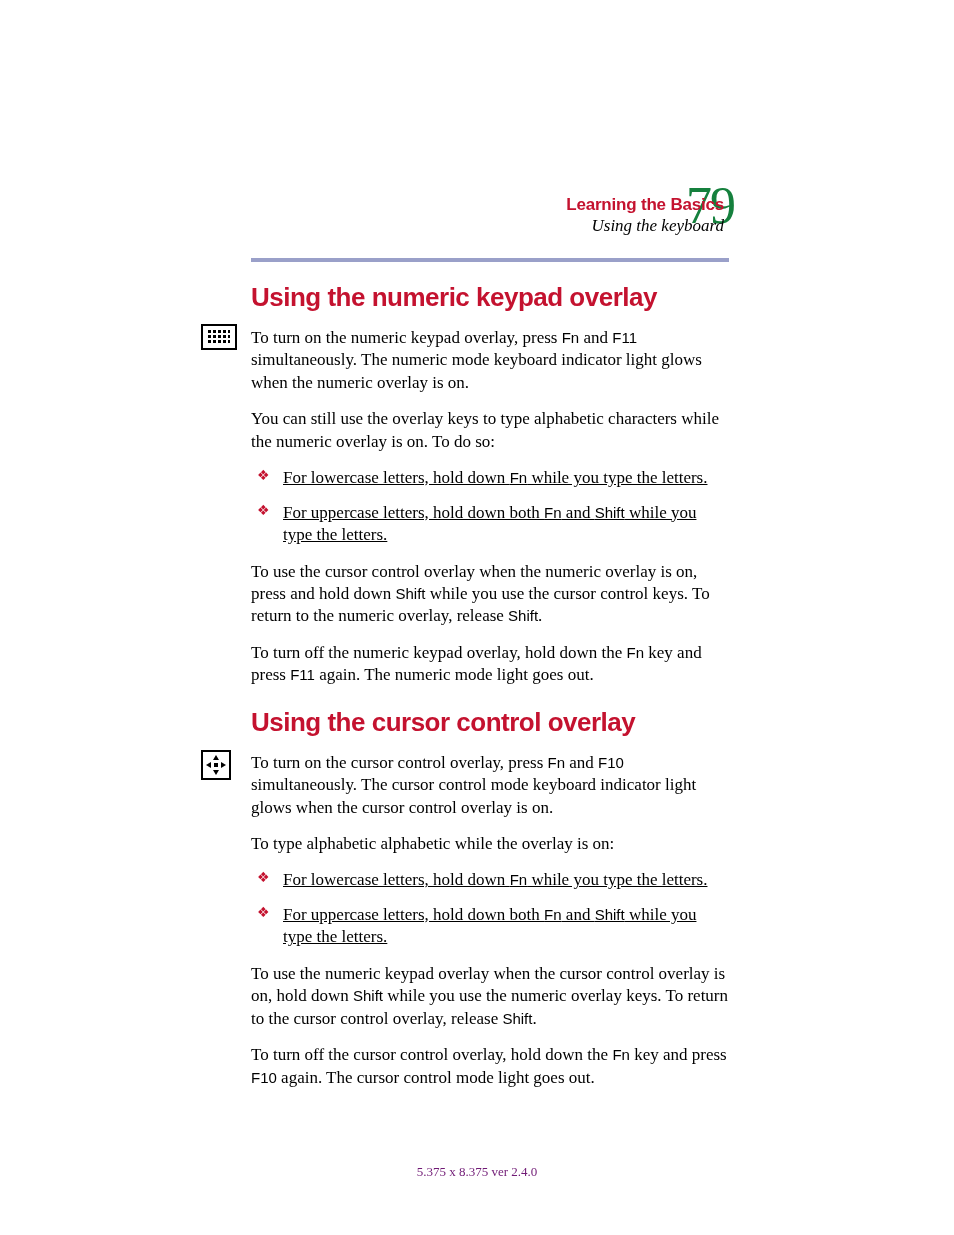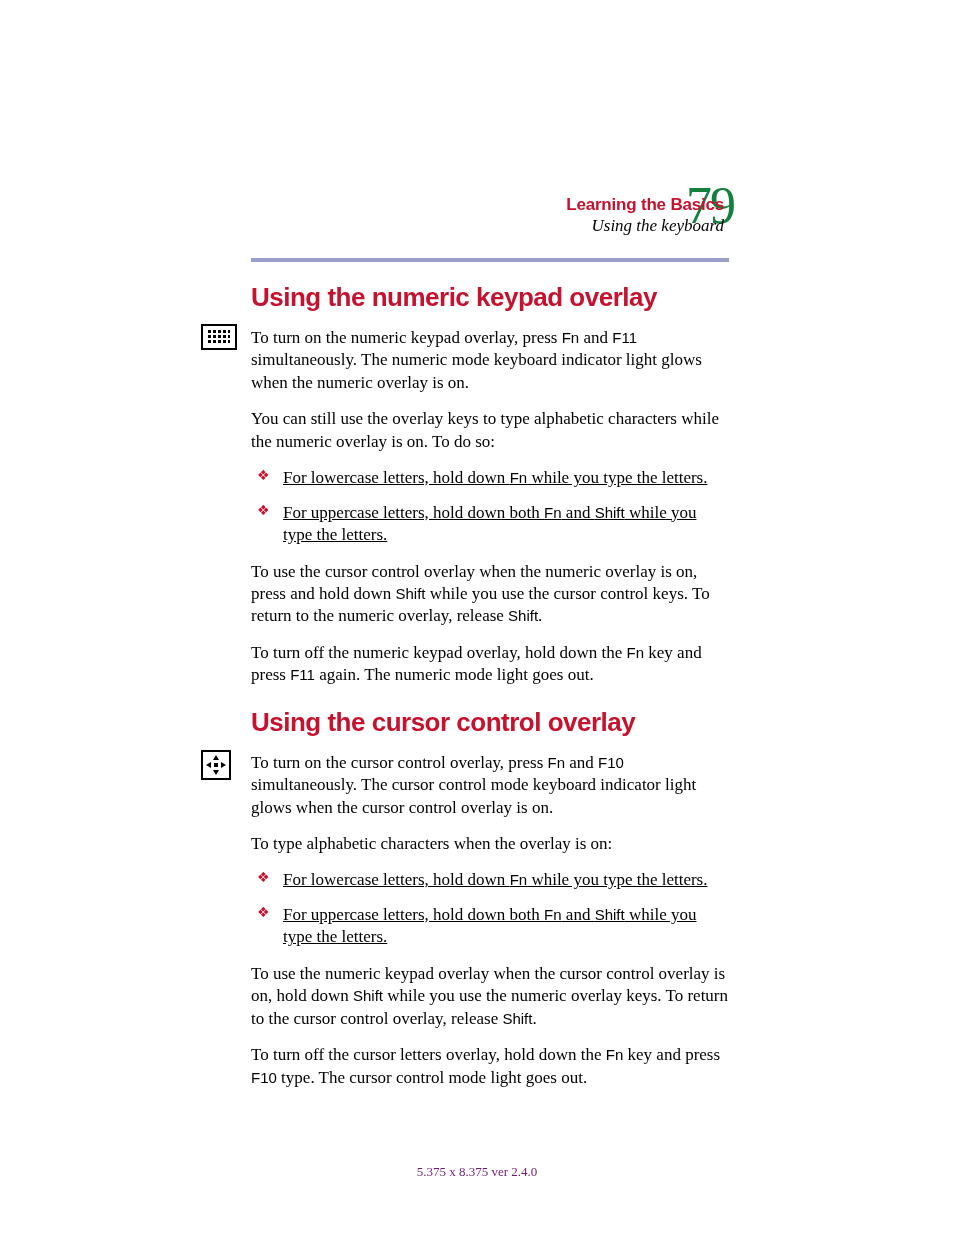--- a/index.html
+++ b/index.html
@@ -100,36 +100,36 @@
             <polygon points="20,10 15,7 15,13"></polygon>
             <rect x="8" y="8" width="4" height="4"></rect>
           </g>
         </svg>
       </div>
 
       <p>
         <span>To turn on the cursor control overlay, press </span><span class="sf">Fn</span><span> and </span><span class="sf">F10</span><span> simultaneously. The cursor control mode keyboard indicator light glows when the cursor control overlay is on.</span>
       </p>
 
-      <p>To type alphabetic characters when the overlay is on:</p>
+      <p>To type alphabetic alphabetic while the overlay is on:</p>
 
       <ul>
         <li>
           <span>For lowercase letters, hold down </span><span class="sf">Fn</span><span> while you type the letters.</span>
         </li>
         <li>
           <span>For uppercase letters, hold down both </span><span class="sf">Fn</span><span> and </span><span class="sf">Shift</span><span> while you type the letters.</span>
         </li>
       </ul>
 
       <p>
         <span>To use the numeric keypad overlay when the cursor control overlay is on, hold down </span><span class="sf">Shift</span><span> while you use the numeric overlay keys. To return to the cursor control overlay, release </span><span class="sf">Shift</span><span>.</span>
       </p>
 
       <p>
-        <span>To turn off the cursor letters overlay, hold down the </span><span class="sf">Fn</span><span> key and press </span><span class="sf">F10</span><span> type. The cursor control mode light goes out.</span>
+        <span>To turn off the cursor control overlay, hold down the </span><span class="sf">Fn</span><span> key and press </span><span class="sf">F10</span><span> again. The cursor control mode light goes out.</span>
       </p>
     </div>
 
   </div>
 
   <div class="footer">5.375 x 8.375 ver 2.4.0</div>
 </div>
 
 </body></html>

